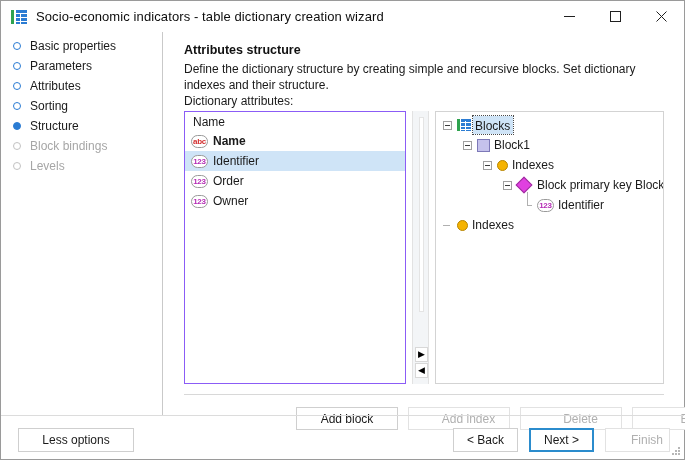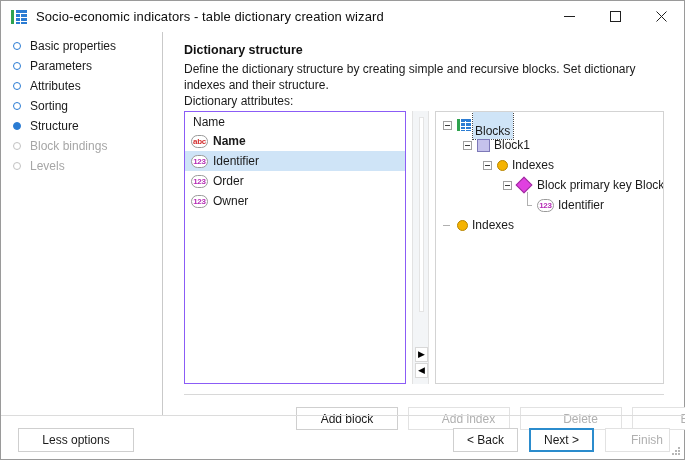--- a/index.html
+++ b/index.html
@@ -255,21 +255,21 @@
     height: 20px;
     display: flex; align-items: center;
     font-size: 12px;
     color: #1a1a1a;
     white-space: nowrap;
   }
   .tnode .tlabel { margin-left: 4px; }
   .tnode.selected-node .tlabel {
     background: #cfe4f7;
     outline: 1px dotted #4a4a4a;
-    padding: 13px 3px 1px 2px;
+    padding: 3px 3px 1px 2px;
     margin-left: 2px;
   }
   .expander {
     width: 9px; height: 9px;
     border: 1px solid #a0a0a0;
     background: #ffffff;
     box-sizing: border-box;
     position: relative;
     flex: none;
     margin-right: 5px;
@@ -469,21 +469,21 @@
         <span class="step-dot"></span>
         <span>Block bindings</span>
       </div>
       <div class="step disabled">
         <span class="step-dot"></span>
         <span>Levels</span>
       </div>
     </div>
 
     <div class="content">
-      <div class="content-title">Dictionary structure</div>
+      <div class="content-title">Attributes structure</div>
       <div class="content-desc">Define the dictionary structure by creating simple and recursive blocks. Set dictionary indexes and their structure.</div>
       <div class="label-attrs">Dictionary attributes:</div>
 
       <div class="panel-attrs">
         <div class="col-header">Name</div>
 
         <div class="attr-row">
           <span class="icon-abc">abc</span>
           <span class="label bold">Name</span>
         </div>

